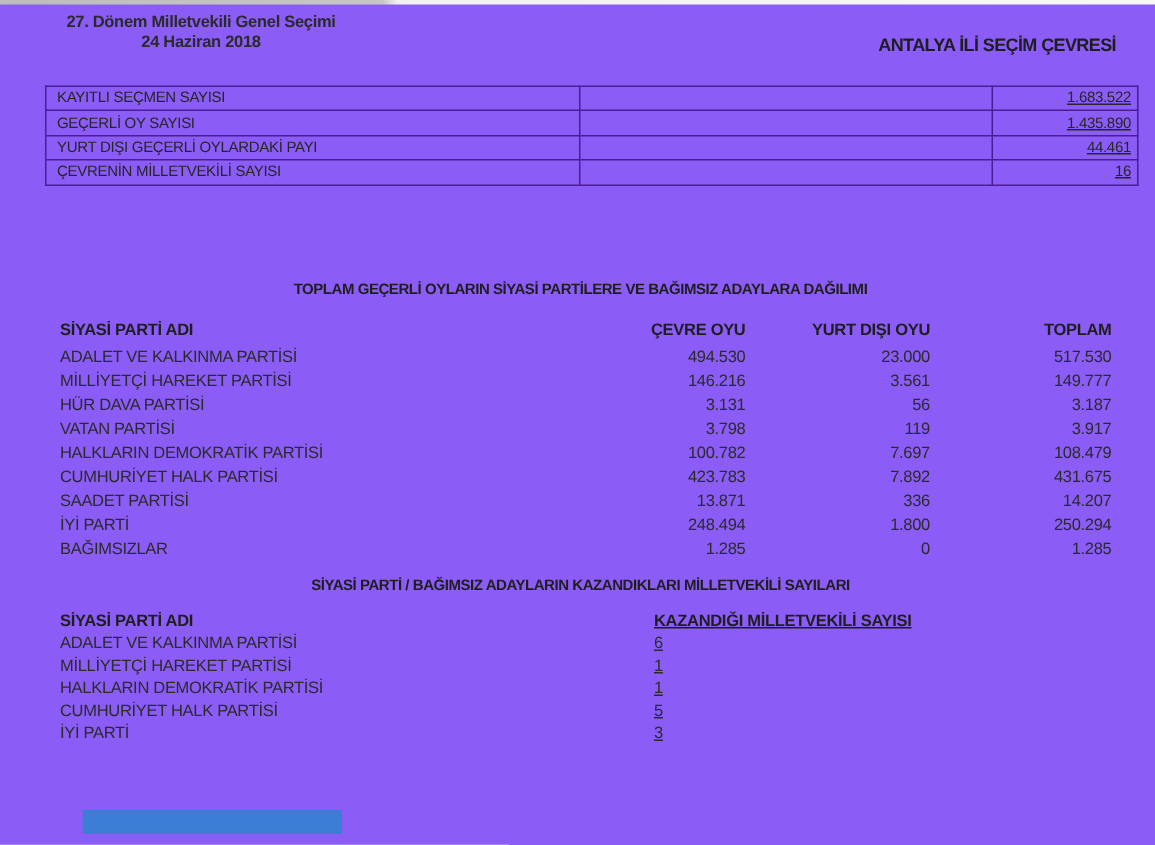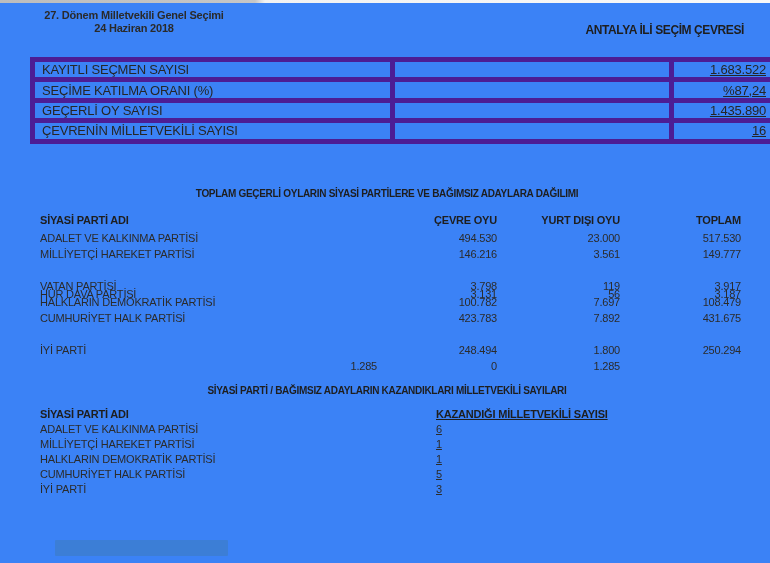--- a/index.html
+++ b/index.html
@@ -1,21 +1,21 @@
 <!DOCTYPE html>
 <html lang="tr"><head>
 <meta charset="utf-8">
 <style>
   html, body { margin: 0; padding: 0; }
   body {
     width: 770px; height: 563px; background: #ffffff; overflow: hidden;
     font-family: "Liberation Sans", "DejaVu Sans", sans-serif;
     color: #222222; -webkit-font-smoothing: antialiased;
   }
-  #page { position: relative; width: 770px; height: 563px; background: #3b82f6; }
+  #page { position: relative; width: 770px; height: 563px; background: #8b5cf6; }
 
   
   .top-strip {
     position: absolute; top: 0; left: 0; width: 770px; height: 3px;
     background: linear-gradient(to right, #bdbdbd 0, #c6c6c6 255px, #f2f2f2 265px, #f8f8f8 100%);
   }
 
   
   .period {
     position: absolute; top: 9px; left: 0; width: 268px;
@@ -27,22 +27,22 @@
     text-align: right; font-weight: 700; font-size: 12px;
     letter-spacing: -0.4px; color: #1e1e1e;
   }
 
   
   .summary {
     position: absolute; top: 57px; left: 30px;
     border-collapse: collapse; table-layout: fixed; width: 714px;
   }
   .summary td {
-    border: 5px solid #4c1d95; height: 15.4px; padding: 0;
-    font-size: 13px; letter-spacing: -0.2px; color: #262626;
+    border: 1px solid #4c1d95; height: 15.4px; padding: 0;
+    font-size: 10px; letter-spacing: -0.2px; color: #262626;
     overflow: hidden; white-space: nowrap;
   }
   .summary td.lbl { width: 348px; padding-left: 7px; text-align: left; }
   .summary td.mid { width: 274px; }
   .summary td.val { width: 92px; padding-right: 4px; text-align: right; text-decoration: underline; }
 
   
   .section-title {
     position: absolute; left: 30px; width: 714px; text-align: center;
     font-weight: 700; font-size: 10px; letter-spacing: -0.3px; color: #1e1e1e;
@@ -90,28 +90,28 @@
   <div class="main-title">ANTALYA İLİ SEÇİM ÇEVRESİ</div>
 
   <table class="summary">
     <tbody>
       <tr>
         <td class="lbl">KAYITLI SEÇMEN SAYISI</td>
         <td class="mid"></td>
         <td class="val">1.683.522</td>
       </tr>
       <tr>
-        <td class="lbl">SEÇİME KATILMA ORANI (%)</td>
-        <td class="mid"></td>
-        <td class="val">%87,24</td>
-      </tr>
-      <tr>
         <td class="lbl">GEÇERLİ OY SAYISI</td>
         <td class="mid"></td>
         <td class="val">1.435.890</td>
+      </tr>
+      <tr>
+        <td class="lbl">YURT DIŞI GEÇERLİ OYLARDAKİ PAYI</td>
+        <td class="mid"></td>
+        <td class="val">44.461</td>
       </tr>
       <tr>
         <td class="lbl">ÇEVRENİN MİLLETVEKİLİ SAYISI</td>
         <td class="mid"></td>
         <td class="val">16</td>
       </tr>
     </tbody>
   </table>
 
   <div class="section-title" style="top:188px;">TOPLAM GEÇERLİ OYLARIN SİYASİ PARTİLERE VE BAĞIMSIZ ADAYLARA DAĞILIMI</div>
@@ -128,21 +128,21 @@
     <span class="nc">494.530</span>
     <span class="nc">23.000</span>
     <span class="nc">517.530</span>
   </div>
   <div class="dist-row" style="top:247px;">
     <span class="pc">MİLLİYETÇİ HAREKET PARTİSİ</span>
     <span class="nc">146.216</span>
     <span class="nc">3.561</span>
     <span class="nc">149.777</span>
   </div>
-  <div class="dist-row" style="top:263px;margin-top:24px;">
+  <div class="dist-row" style="top:263px;">
     <span class="pc">HÜR DAVA PARTİSİ</span>
     <span class="nc">3.131</span>
     <span class="nc">56</span>
     <span class="nc">3.187</span>
   </div>
   <div class="dist-row" style="top:279px;">
     <span class="pc">VATAN PARTİSİ</span>
     <span class="nc">3.798</span>
     <span class="nc">119</span>
     <span class="nc">3.917</span>
@@ -152,27 +152,34 @@
     <span class="nc">100.782</span>
     <span class="nc">7.697</span>
     <span class="nc">108.479</span>
   </div>
   <div class="dist-row" style="top:311px;">
     <span class="pc">CUMHURİYET HALK PARTİSİ</span>
     <span class="nc">423.783</span>
     <span class="nc">7.892</span>
     <span class="nc">431.675</span>
   </div>
+  <div class="dist-row" style="top:327px;">
+    <span class="pc">SAADET PARTİSİ</span>
+    <span class="nc">13.871</span>
+    <span class="nc">336</span>
+    <span class="nc">14.207</span>
+  </div>
   <div class="dist-row" style="top:343px;">
     <span class="pc">İYİ PARTİ</span>
     <span class="nc">248.494</span>
     <span class="nc">1.800</span>
     <span class="nc">250.294</span>
   </div>
   <div class="dist-row" style="top:359px;">
+    <span class="pc">BAĞIMSIZLAR</span>
     <span class="nc">1.285</span>
     <span class="nc">0</span>
     <span class="nc">1.285</span>
   </div>
 
   <div class="section-title" style="top:385px;">SİYASİ PARTİ / BAĞIMSIZ ADAYLARIN KAZANDIKLARI MİLLETVEKİLİ SAYILARI</div>
 
   <div class="seat-row hdr" style="top:407px;">
     <span class="pc">SİYASİ PARTİ ADI</span>
     <span class="sc">KAZANDIĞI MİLLETVEKİLİ SAYISI</span>

